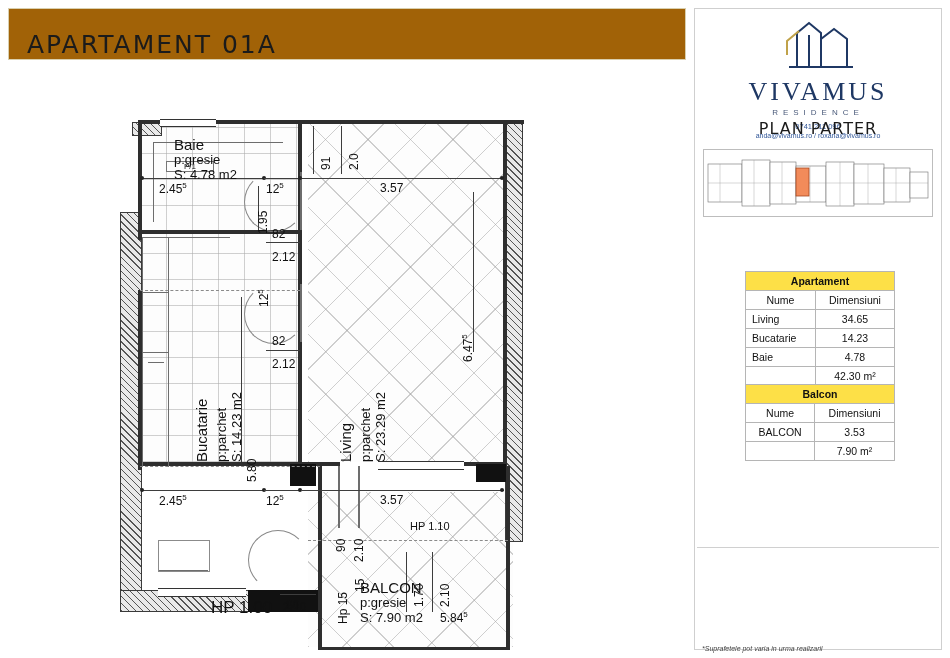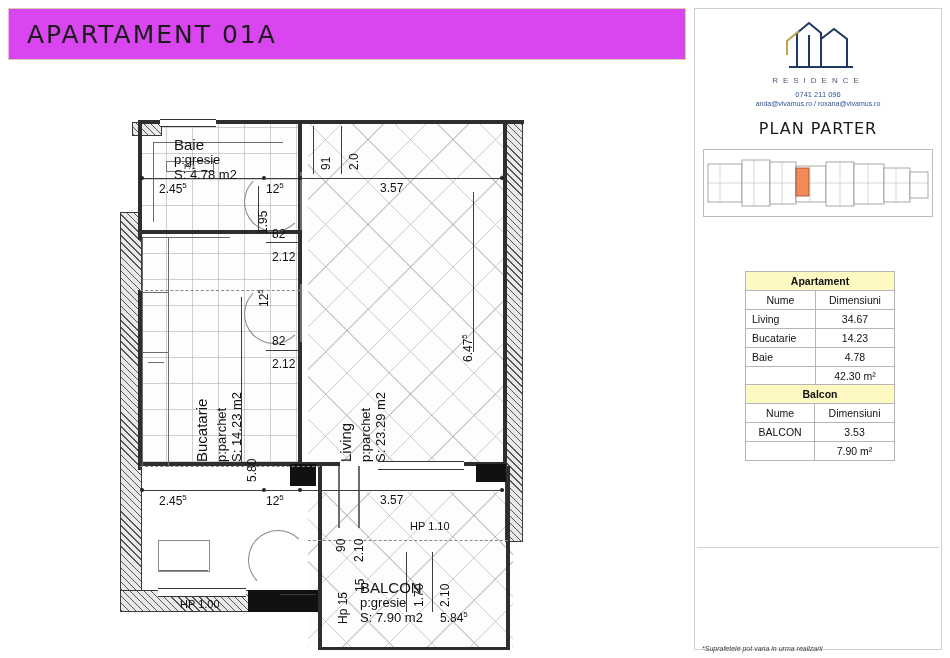--- a/index.html
+++ b/index.html
@@ -1,20 +1,20 @@
 <!DOCTYPE html>
 <html><head>
 <meta charset="utf-8">
 <style>
   html,body{margin:0;padding:0;}
   body{width:950px;height:658px;background:#ffffff;font-family:"Liberation Sans",sans-serif;overflow:hidden;}
   .page{position:relative;width:950px;height:658px;}
 
   
-  .title-bar{position:absolute;left:8px;top:8px;width:678px;height:52px;background:#d946ef;border:1px solid #d9cfae;box-sizing:border-box;display:flex;align-items:center;}
+  .title-bar{position:absolute;left:8px;top:8px;width:678px;height:52px;background:#a16207;border:1px solid #d9cfae;box-sizing:border-box;display:flex;align-items:flex-end;}
   .title-bar .txt{font-size:25px;letter-spacing:2px;color:#1b1b1b;padding-left:18px;font-family:"DejaVu Sans",sans-serif;}
 
   
   .plan{position:absolute;left:8px;top:62px;width:678px;height:588px;background:#fff;overflow:hidden;}
 
   
   .wall{position:absolute;background:#2e2e2e;}
   .wall-hatch{position:absolute;background:
     repeating-linear-gradient(45deg,#555 0 1px,transparent 1px 5px);
     border:1px solid #3a3a3a;box-sizing:border-box;background-color:#e9e9e9;}
@@ -52,21 +52,21 @@
   .brand{font-family:"Liberation Serif",serif;font-size:26px;letter-spacing:3px;color:#1f3864;margin-top:2px;}
   .brand-sub{font-size:8px;letter-spacing:5px;color:#4a5a7a;margin-top:1px;}
   .brand-phone{font-size:7.5px;color:#2f5597;margin-top:5px;}
   .brand-mail{font-size:7px;color:#2f5597;margin-top:1px;}
   .ptitle{position:absolute;left:0;top:110px;width:246px;text-align:center;font-size:16px;letter-spacing:1px;color:#1a1a1a;font-family:"DejaVu Sans",sans-serif;}
 
   .keyplan{position:absolute;left:8px;top:140px;width:230px;height:68px;border:1px solid #bdbdbd;box-sizing:border-box;background:#fff;overflow:hidden;}
 
   table.tbl{position:absolute;border-collapse:collapse;font-size:10.5px;color:#111;}
   table.tbl th,table.tbl td{border:1px solid #b5b5b5;padding:3px 6px;text-align:center;font-weight:normal;}
-  table.tbl th.hdr{font-weight:bold;background:#fef9c3;}
+  table.tbl th.hdr{font-weight:bold;background:#fde047;}
   .t1{left:50px;top:262px;width:150px;}
   .t1 td.l{text-align:left;}
   .note{position:absolute;left:702px;top:645px;width:238px;font-size:7px;color:#444;font-style:italic;}
   .sep{position:absolute;background:#d0d0d0;height:1px;}
 </style>
 </head>
 <body>
 
 <div class="page">
 
@@ -194,21 +194,21 @@
     <div class="dim-line" style="left:256px;top:428px;width:36px;"></div>
     <div class="tickdot" style="left:290px;top:426px;"></div>
     <div class="dim-txt" style="left:258px;top:431px;">
       <span>12</span><sup>5</sup>
     </div>
     <div class="dim-line" style="left:294px;top:428px;width:202px;"></div>
     <div class="tickdot" style="left:492px;top:426px;"></div>
     <div class="dim-txt" style="left:372px;top:431px;">3.57</div>
 
     <div class="dim-txt" style="left:402px;top:458px;font-size:11px;">HP 1.10</div>
-    <div class="dim-txt" style="left:172px;top:536px;font-size:11px;">HP 1.00</div>
+    <div class="dim-txt" style="left:203px;top:536px;font-size:17px;">HP 1.00</div>
 
     <div class="dim-txt v" style="left:326px;top:490px;">90</div>
     <div class="dim-txt v" style="left:344px;top:500px;">2.10</div>
     <div class="dim-txt v" style="left:328px;top:562px;">Hp 15</div>
     <div class="dim-txt v" style="left:345px;top:530px;">15</div>
     <div class="dim-txt v" style="left:404px;top:545px;">1.70</div>
     <div class="dim-txt v" style="left:430px;top:545px;">2.10</div>
     <div class="dim-vline" style="left:398px;top:490px;height:60px;"></div>
     <div class="dim-vline" style="left:424px;top:490px;height:60px;"></div>
     <div class="dim-txt" style="left:278px;top:536px;">80</div>
@@ -257,20 +257,21 @@
         <g fill="none" stroke="#1f3864" stroke-width="2">
           <polyline points="18,52 18,18 30,8 42,18 42,52"></polyline>
           <polyline points="42,52 42,24 55,14 68,24 68,52"></polyline>
           <line x1="10" y1="52" x2="74" y2="52"></line>
           <line x1="30" y1="20" x2="30" y2="52"></line>
         </g>
         <g stroke="#c0a24a" stroke-width="2" fill="none">
           <polyline points="8,40 8,26 20,16"></polyline>
         </g>
       </svg>
+      <div class="brand">VIVAMUS</div>
       <div class="brand-sub">RESIDENCE</div>
       <div class="brand-phone">0741 211 096</div>
       <div class="brand-mail">anda@vivamus.ro / roxana@vivamus.ro</div>
     </div>
 
     <div class="ptitle">PLAN PARTER</div>
 
     <div class="keyplan">
       <svg width="228" height="66" viewBox="0 0 228 66">
         <g stroke="#6f6f6f" stroke-width="0.6" fill="#ffffff">
@@ -301,21 +302,21 @@
       <tbody>
           <tr>
         <th class="hdr" colspan="2">Apartament</th>
       </tr>
       <tr>
         <td>Nume</td>
         <td>Dimensiuni</td>
       </tr>
       <tr>
         <td class="l">Living</td>
-        <td>34.67</td>
+        <td>34.65</td>
       </tr>
       <tr>
         <td class="l">Bucatarie</td>
         <td>14.23</td>
       </tr>
       <tr>
         <td class="l">Baie</td>
         <td>4.78</td>
       </tr>
       <tr>

